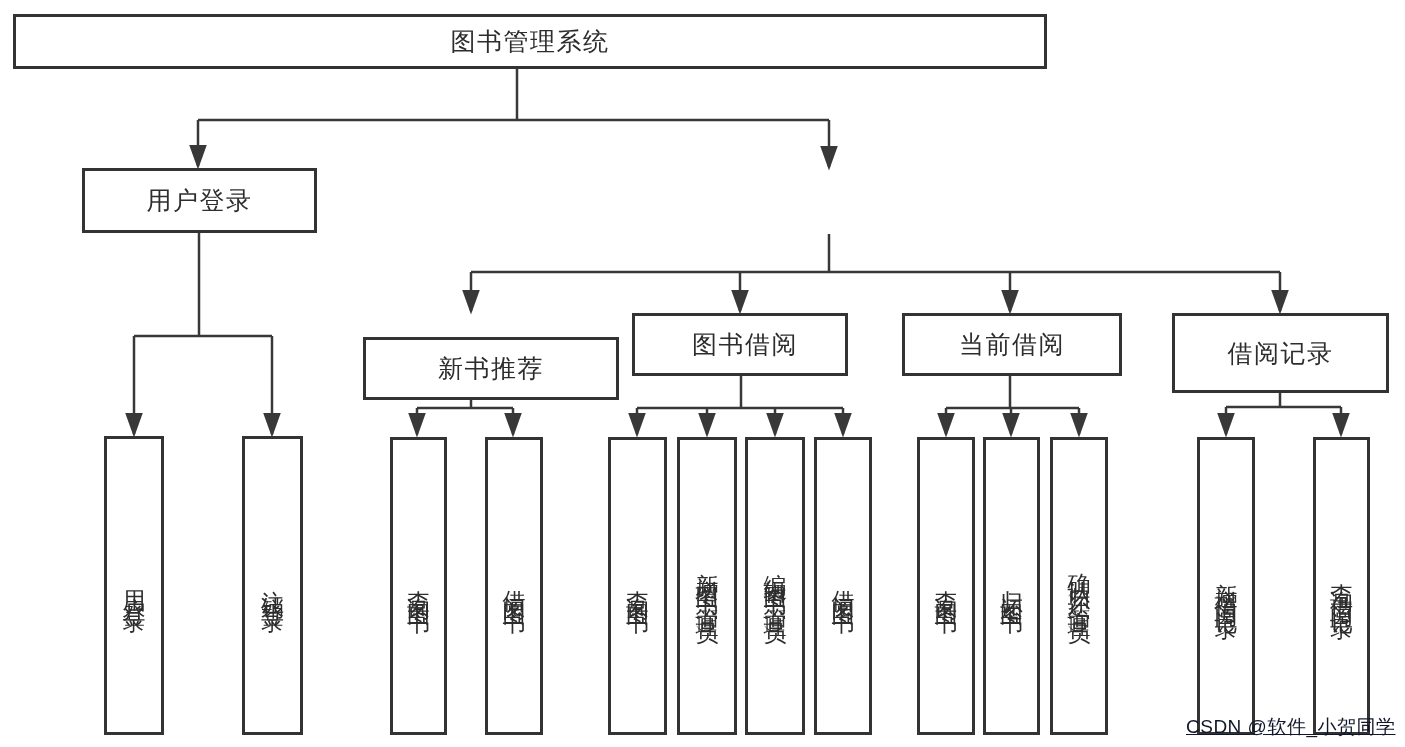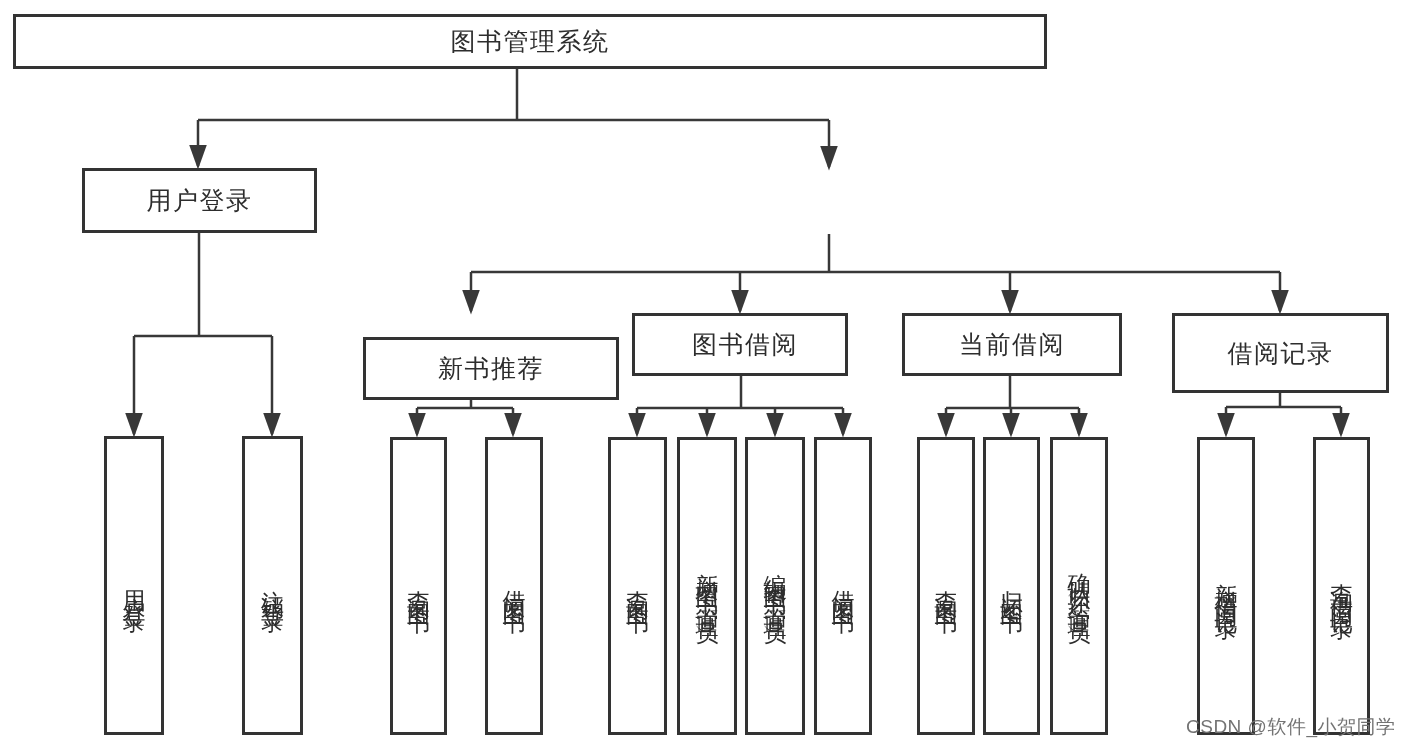--- a/index.html
+++ b/index.html
@@ -16,21 +16,21 @@
     z-index:2;
   }
   .h-node{font-size:25px;letter-spacing:1.5px;white-space:nowrap;}
   .v-node{
     font-size:23px;letter-spacing:7px;
     writing-mode:vertical-rl;text-orientation:mixed;
     line-height:1;white-space:nowrap;
   }
   .watermark{
     position:absolute;z-index:6;left:1186px;top:714px;
-    font-size:19px;color:#737373;letter-spacing:0.5px;white-space:nowrap;
+    font-size:19px;color:#0f172a;letter-spacing:0.5px;white-space:nowrap;text-decoration:underline;
   }
 </style>
 </head>
 <body>
 
 <div class="stage">
 
   <svg class="wires" width="1405" height="747" viewBox="0 0 1405 747">
     <defs>
       <marker id="arrowhead" viewBox="0 0 14 10" refX="12" refY="5" markerWidth="10" markerHeight="7.2" markerUnits="strokeWidth" orient="auto">

